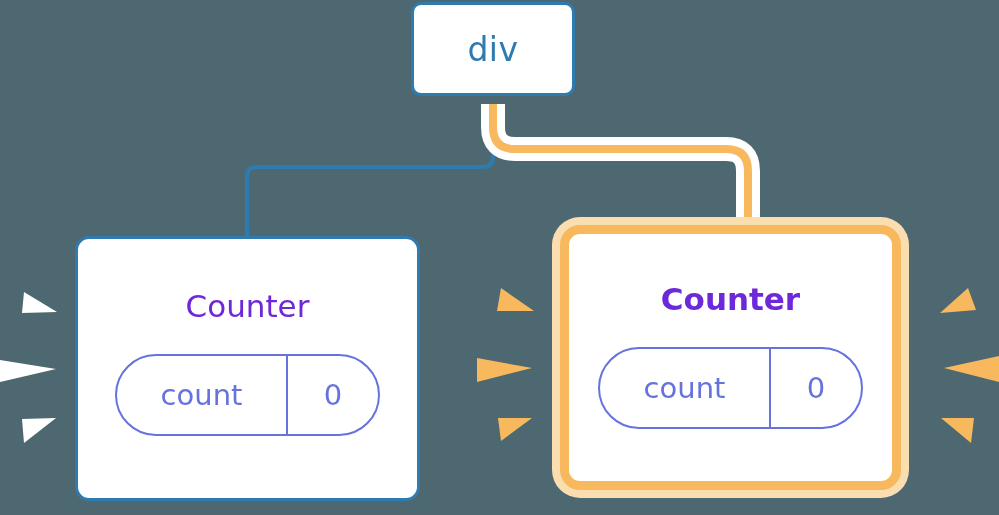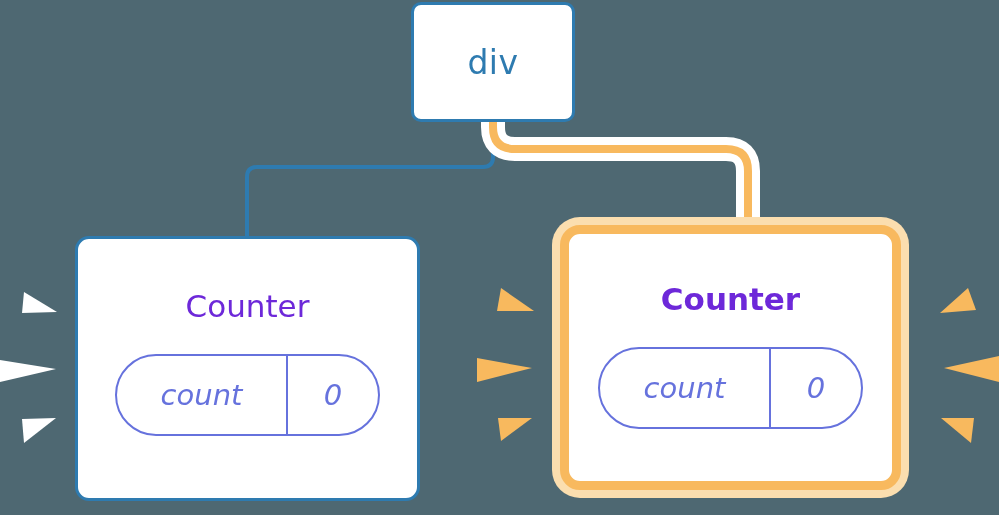--- a/index.html
+++ b/index.html
@@ -29,21 +29,21 @@
     display: flex;
     flex-direction: column;
     align-items: center;
     justify-content: flex-start;
   }
   
   #node-div {
     left: 411px;
     top: 2px;
     width: 164px;
-    height: 120px;
+    height: 94px;
     border: 3px solid #2e7bb0;
     border-radius: 10px;
     justify-content: center;
   }
   #node-div .node-title {
     font-size: 33px;
     color: #2e7bb0;
     letter-spacing: .5px;
     line-height: 1;
   }
@@ -85,21 +85,20 @@
   }
   #node-counter-left .state-pill { margin-top: 32px; width: 265px; }
   #node-counter-right .state-pill { margin-top: 32px; width: 265px; }
   .state-key, .state-value {
     display: flex;
     align-items: center;
     justify-content: center;
     color: #6672dd;
     font-size: 29px;
     line-height: 1;
-    font-style: italic;
   }
   .state-key {
     flex: 1 1 auto;
     border-right: 2px solid #6672dd;
   }
   .state-value {
     flex: 0 0 90px;
   }
 </style>
 </head>

